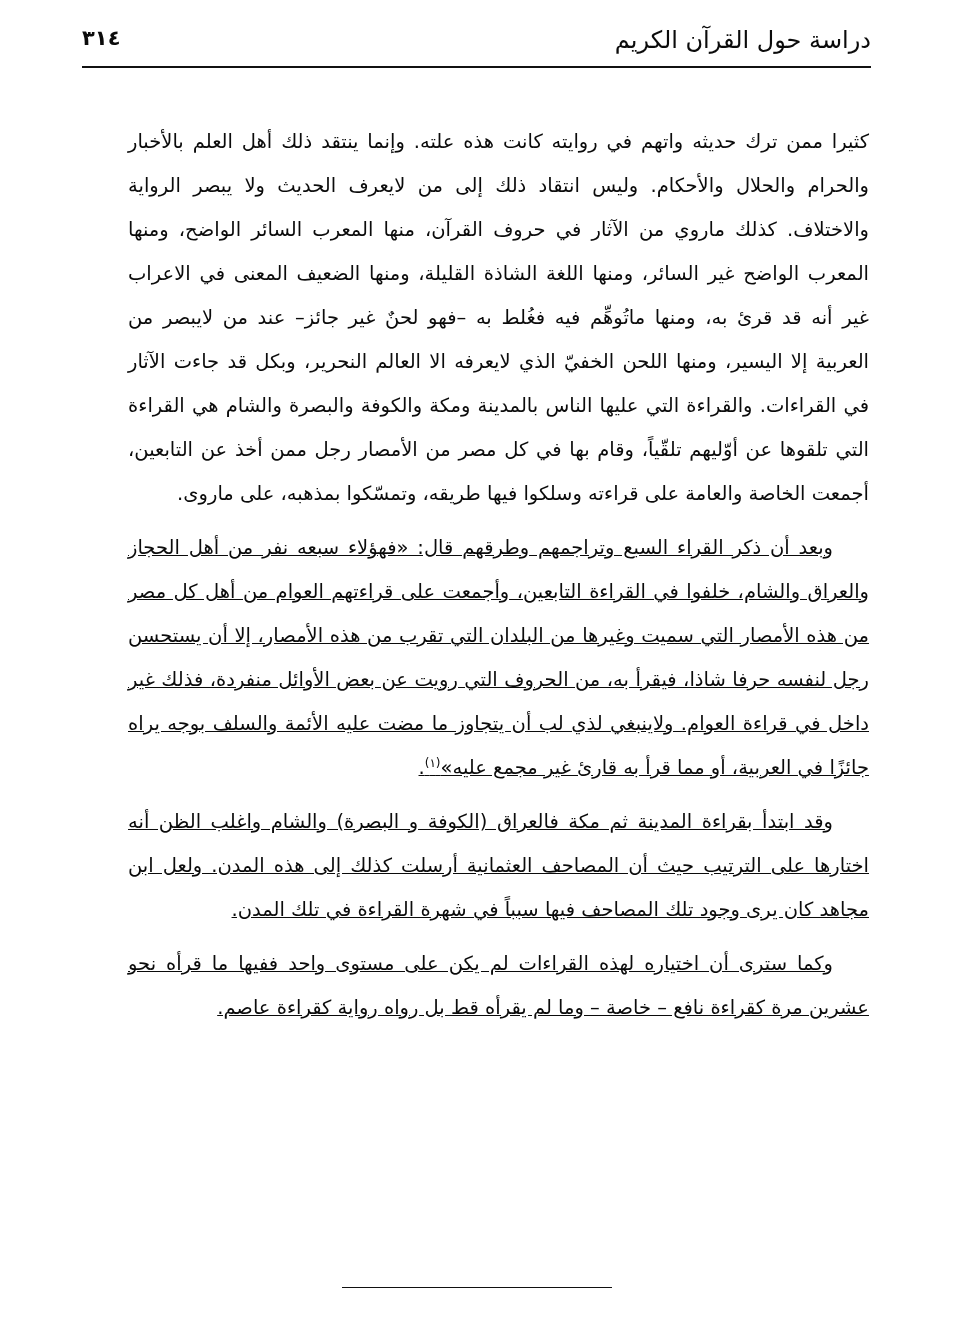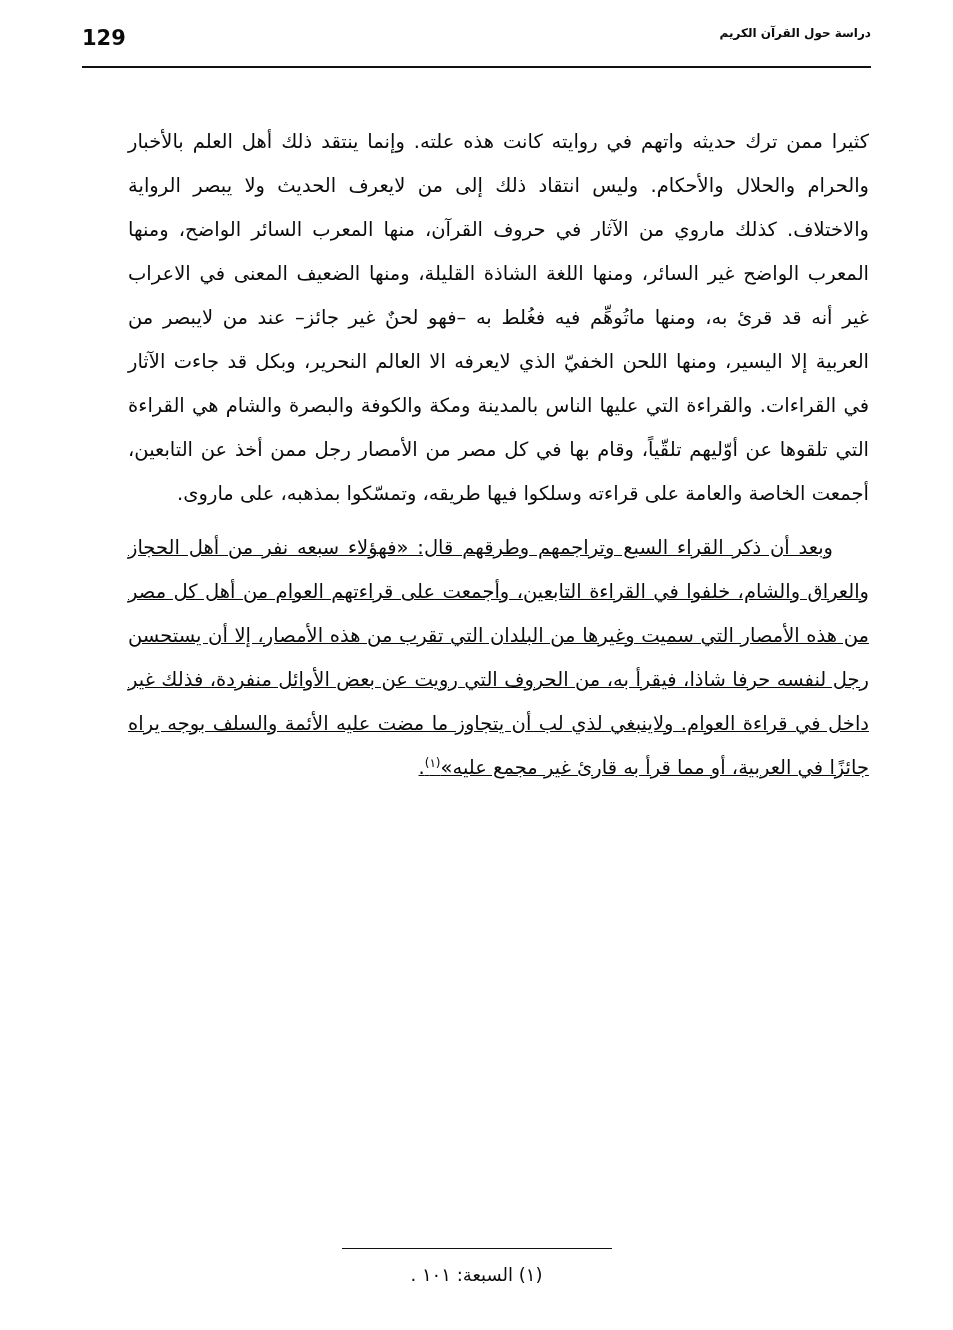--- a/index.html
+++ b/index.html
@@ -27,22 +27,22 @@
     top: 26px;
     left: 82px;
     right: 82px;
     height: 44px;
     display: flex;
     align-items: flex-start;
     justify-content: space-between;
     direction: rtl;
   }
   .header-title {
-    font-size: 12px;
-    font-weight: bold;
+    font-size: 24px;
+    font-weight: normal;
     letter-spacing: 0;
     line-height: 1.2;
     color: #0b0b0b;
     white-space: nowrap;
   }
   .header-page-number {
     font-size: 21px;
     font-weight: bold;
     color: #0b0b0b;
     line-height: 1.2;
@@ -104,32 +104,33 @@
     text-align: center;
   }
 </style>
 </head>
 <body>
 
 <div class="page">
 
   <div class="header">
     <div class="header-title">دراسة حول القرآن الكريم</div>
-    <div class="header-page-number">129</div>
+    <div class="header-page-number">٣١٤</div>
   </div>
   <div class="header-rule"></div>
 
   <div class="content">
 
     <p class="para">كثيرا ممن ترك حديثه واتهم في روايته كانت هذه علته. وإنما ينتقد ذلك أهل العلم بالأخبار والحرام والحلال والأحكام. وليس انتقاد ذلك إلى من لايعرف الحديث ولا يبصر الرواية والاختلاف. كذلك ماروي من الآثار في حروف القرآن، منها المعرب السائر الواضح، ومنها المعرب الواضح غير السائر، ومنها اللغة الشاذة القليلة، ومنها الضعيف المعنى في الاعراب غير أنه قد قرئ به، ومنها ماتُوهِّم فيه فغُلط به –فهو لحنٌ غير جائز– عند من لايبصر من العربية إلا اليسير، ومنها اللحن الخفيّ الذي لايعرفه الا العالم النحرير، وبكل قد جاءت الآثار في القراءات. والقراءة التي عليها الناس بالمدينة ومكة والكوفة والبصرة والشام هي القراءة التي تلقوها عن أوّليهم تلقّياً، وقام بها في كل مصر من الأمصار رجل ممن أخذ عن التابعين، أجمعت الخاصة والعامة على قراءته وسلكوا فيها طريقه، وتمسّكوا بمذهبه، على ماروى.</p>
 
     <p class="para indented"><span>وبعد أن ذكر القراء السبع وتراجمهم وطرقهم قال: «فهؤلاء سبعه نفر من أهل الحجاز والعراق والشام، خلفوا في القراءة التابعين، وأجمعت على قراءتهم العوام من أهل كل مصر من هذه الأمصار التي سميت وغيرها من البلدان التي تقرب من هذه الأمصار، إلا أن يستحسن رجل لنفسه حرفا شاذا، فيقرأ به، من الحروف التي رويت عن بعض الأوائل منفردة، فذلك غير داخل في قراءة العوام. ولاينبغي لذي لب أن يتجاوز ما مضت عليه الأئمة والسلف بوجه يراه جائزًا في العربية، أو مما قرأ به قارئ غير مجمع عليه»</span><span class="sup">(١)</span><span>.</span></p>
 
+    <p class="para indented">وقد ابتدأ بقراءة المدينة ثم مكة فالعراق (الكوفة و البصرة) والشام واغلب الظن أنه اختارها على الترتيب حيث أن المصاحف العثمانية أرسلت كذلك إلى هذه المدن. ولعل ابن مجاهد كان يرى وجود تلك المصاحف فيها سبباً في شهرة القراءة في تلك المدن.</p>
 
+    <p class="para indented">وكما سترى أن اختياره لهذه القراءات لم يكن على مستوى واحد ففيها ما قرأه نحو عشرين مرة كقراءة نافع – خاصة – وما لم يقرأه قط بل رواه رواية كقراءة عاصم.</p>
 
   </div>
 
   <div class="footnote-area">
     <div class="footnote-rule"></div>
-    <div class="footnote-text">(١) السبعة: ١٠١ .</div>
   </div>
 
 </div>
 
 </body></html>

